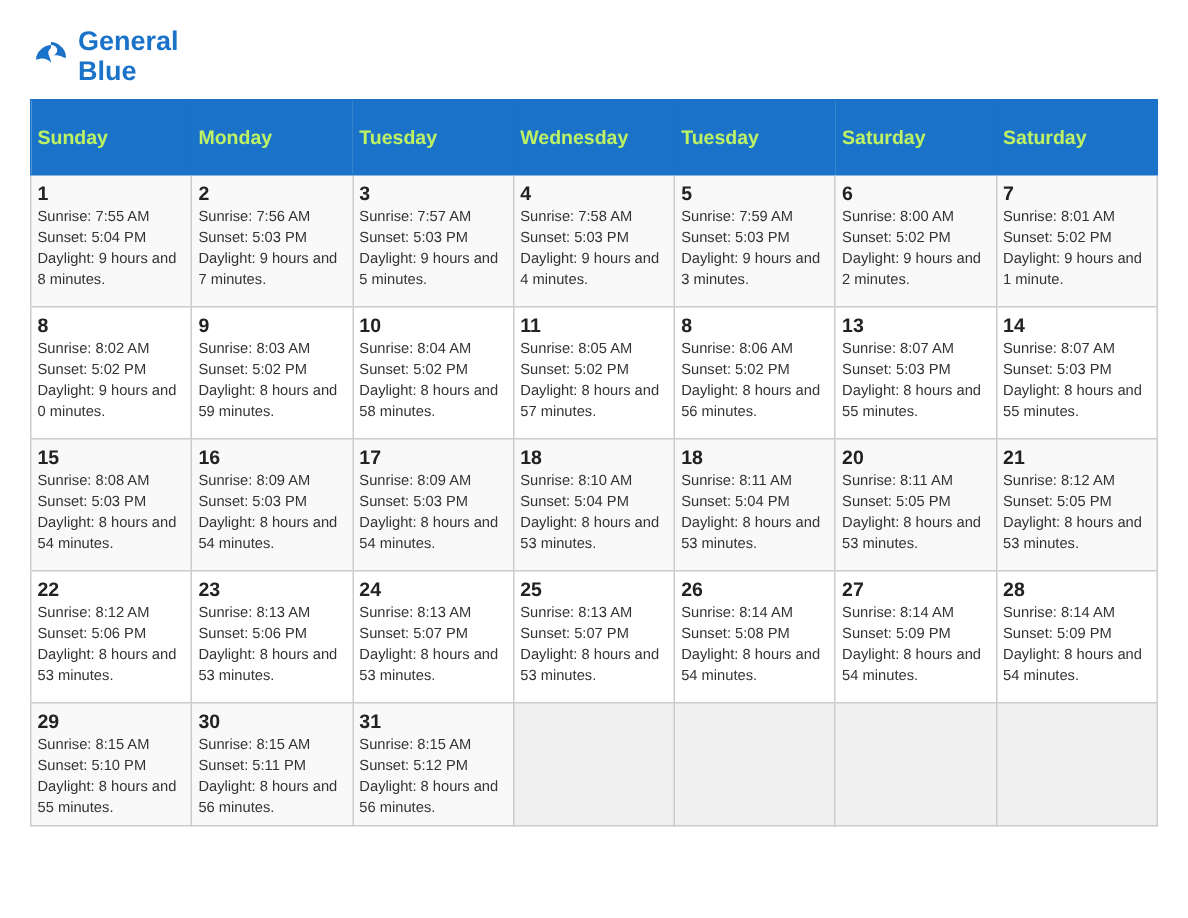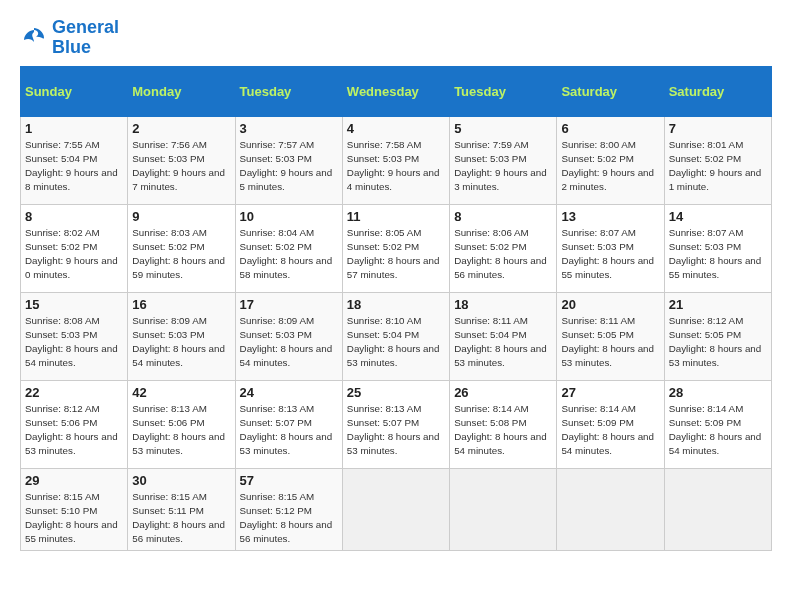--- a/index.html
+++ b/index.html
@@ -224,21 +224,21 @@
             <span class="day-num">21</span>
             <div class="day-info">Sunrise: 8:12 AM<br>Sunset: 5:05 PM<br>Daylight: 8 hours and 53 minutes.</div>
           </td>
         </tr>
         <tr>
           <td>
             <span class="day-num">22</span>
             <div class="day-info">Sunrise: 8:12 AM<br>Sunset: 5:06 PM<br>Daylight: 8 hours and 53 minutes.</div>
           </td>
           <td>
-            <span class="day-num">42</span>
+            <span class="day-num">23</span>
             <div class="day-info">Sunrise: 8:13 AM<br>Sunset: 5:06 PM<br>Daylight: 8 hours and 53 minutes.</div>
           </td>
           <td>
             <span class="day-num">24</span>
             <div class="day-info">Sunrise: 8:13 AM<br>Sunset: 5:07 PM<br>Daylight: 8 hours and 53 minutes.</div>
           </td>
           <td>
             <span class="day-num">25</span>
             <div class="day-info">Sunrise: 8:13 AM<br>Sunset: 5:07 PM<br>Daylight: 8 hours and 53 minutes.</div>
           </td>
@@ -258,21 +258,21 @@
         <tr class="last-row">
           <td>
             <span class="day-num">29</span>
             <div class="day-info">Sunrise: 8:15 AM<br>Sunset: 5:10 PM<br>Daylight: 8 hours and 55 minutes.</div>
           </td>
           <td>
             <span class="day-num">30</span>
             <div class="day-info">Sunrise: 8:15 AM<br>Sunset: 5:11 PM<br>Daylight: 8 hours and 56 minutes.</div>
           </td>
           <td>
-            <span class="day-num">57</span>
+            <span class="day-num">31</span>
             <div class="day-info">Sunrise: 8:15 AM<br>Sunset: 5:12 PM<br>Daylight: 8 hours and 56 minutes.</div>
           </td>
           <td class="empty-cell"></td>
           <td class="empty-cell"></td>
           <td class="empty-cell"></td>
           <td class="empty-cell"></td>
         </tr>
       </tbody>
   </table>
 </div>

